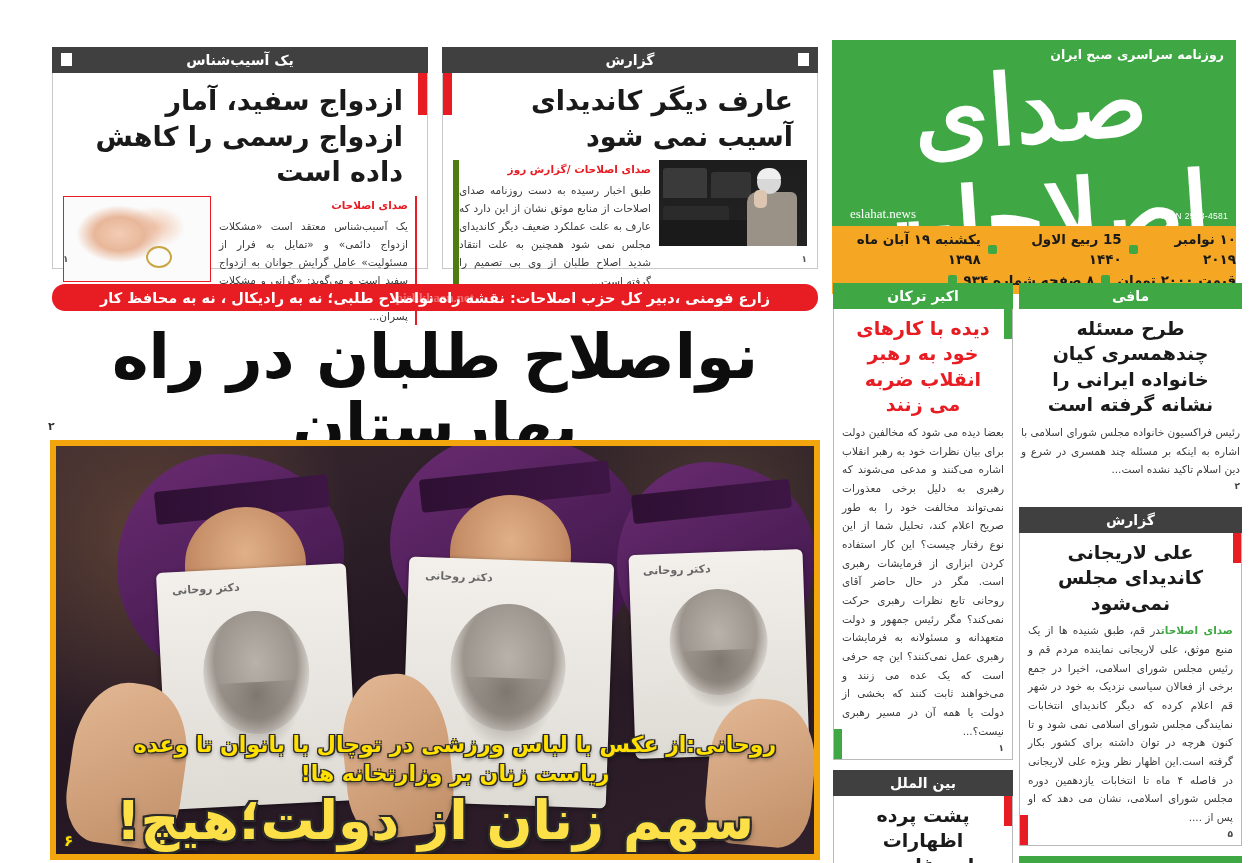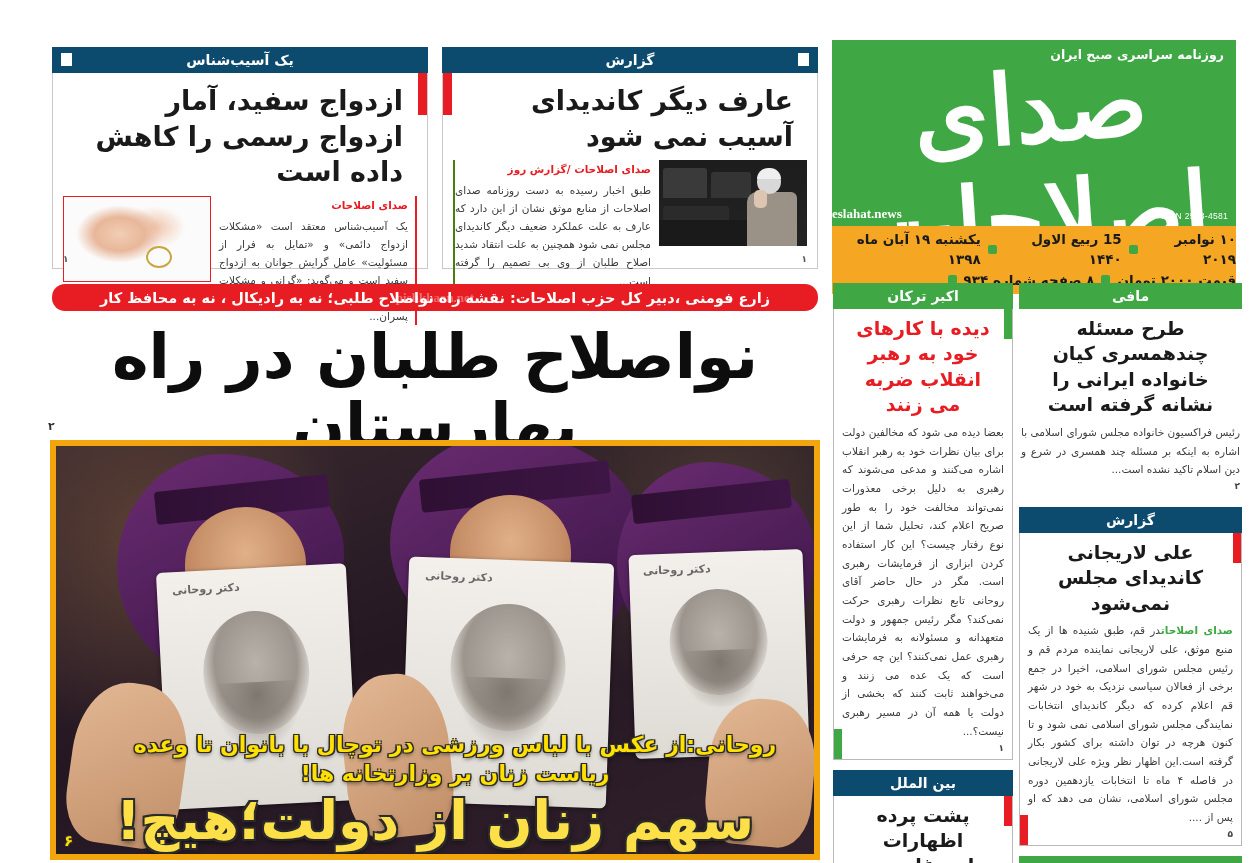--- a/index.html
+++ b/index.html
@@ -20,21 +20,21 @@
     height: 26px;
     display: flex;
     align-items: center;
     justify-content: center;
     color: #ffffff;
     font-weight: bold;
     font-size: 14px;
     letter-spacing: 0;
     position: relative;
   }
-  .bar.red   { background: #0c4a6e; }
+  .bar.red   { background: #404040; }
   .bar.green { background: #3FA845; }
 
   .bar .corner-sq {
     position: absolute;
     width: 11px; height: 13px;
     background: #ffffff;
   }
   .corner-sq.left  { left: 9px;  top: 6px; }
   .corner-sq.right { right: 9px; top: 6px; }
 
@@ -144,21 +144,21 @@
 
   .snippet {
     flex: 1;
     font-size: 10.5px;
     line-height: 1.72;
     color: #3a3a3a;
     text-align: justify;
     border-right: 2px solid #E81C23;
     padding-right: 7px;
   }
-  .snippet.bl { border-right: none; border-left: 2px solid #4d7c0f; padding-right: 0; }
+  .snippet.bl { border-right: none; border-left: 6px solid #4d7c0f; padding-right: 0; }
   .snippet .kicker { color: #E81C23; font-weight: bold; display: block; margin-bottom: 3px; font-size: 10.5px; }
   .pagenum-sm {
     position: absolute;
     font-size: 9px; color: #555; font-weight: bold;
   }
 
   
   .masthead {
     position: absolute;
     right: 14px; top: 40px;
@@ -195,25 +195,24 @@
   .mast-issn {
     position: absolute;
     right: 8px; bottom: 5px;
     font-size: 8.5px; color: #ffffff;
     font-family: "Liberation Sans", sans-serif;
     letter-spacing: .3px;
     z-index: 3;
   }
   .mast-url {
     position: absolute;
-    left: 0; bottom: 4px;
+    left: 18px; bottom: 4px;
     font-size: 13px; color: #ffffff;
     font-family: "Liberation Serif", serif;
     z-index: 3;
-    font-weight: bold;
   }
   .mast-date {
     background: #F5A623;
     padding: 3px 0 4px 0;
   }
   .mast-date .row {
     display: flex;
     flex-direction: row-reverse;
     align-items: center;
     justify-content: flex-end;

